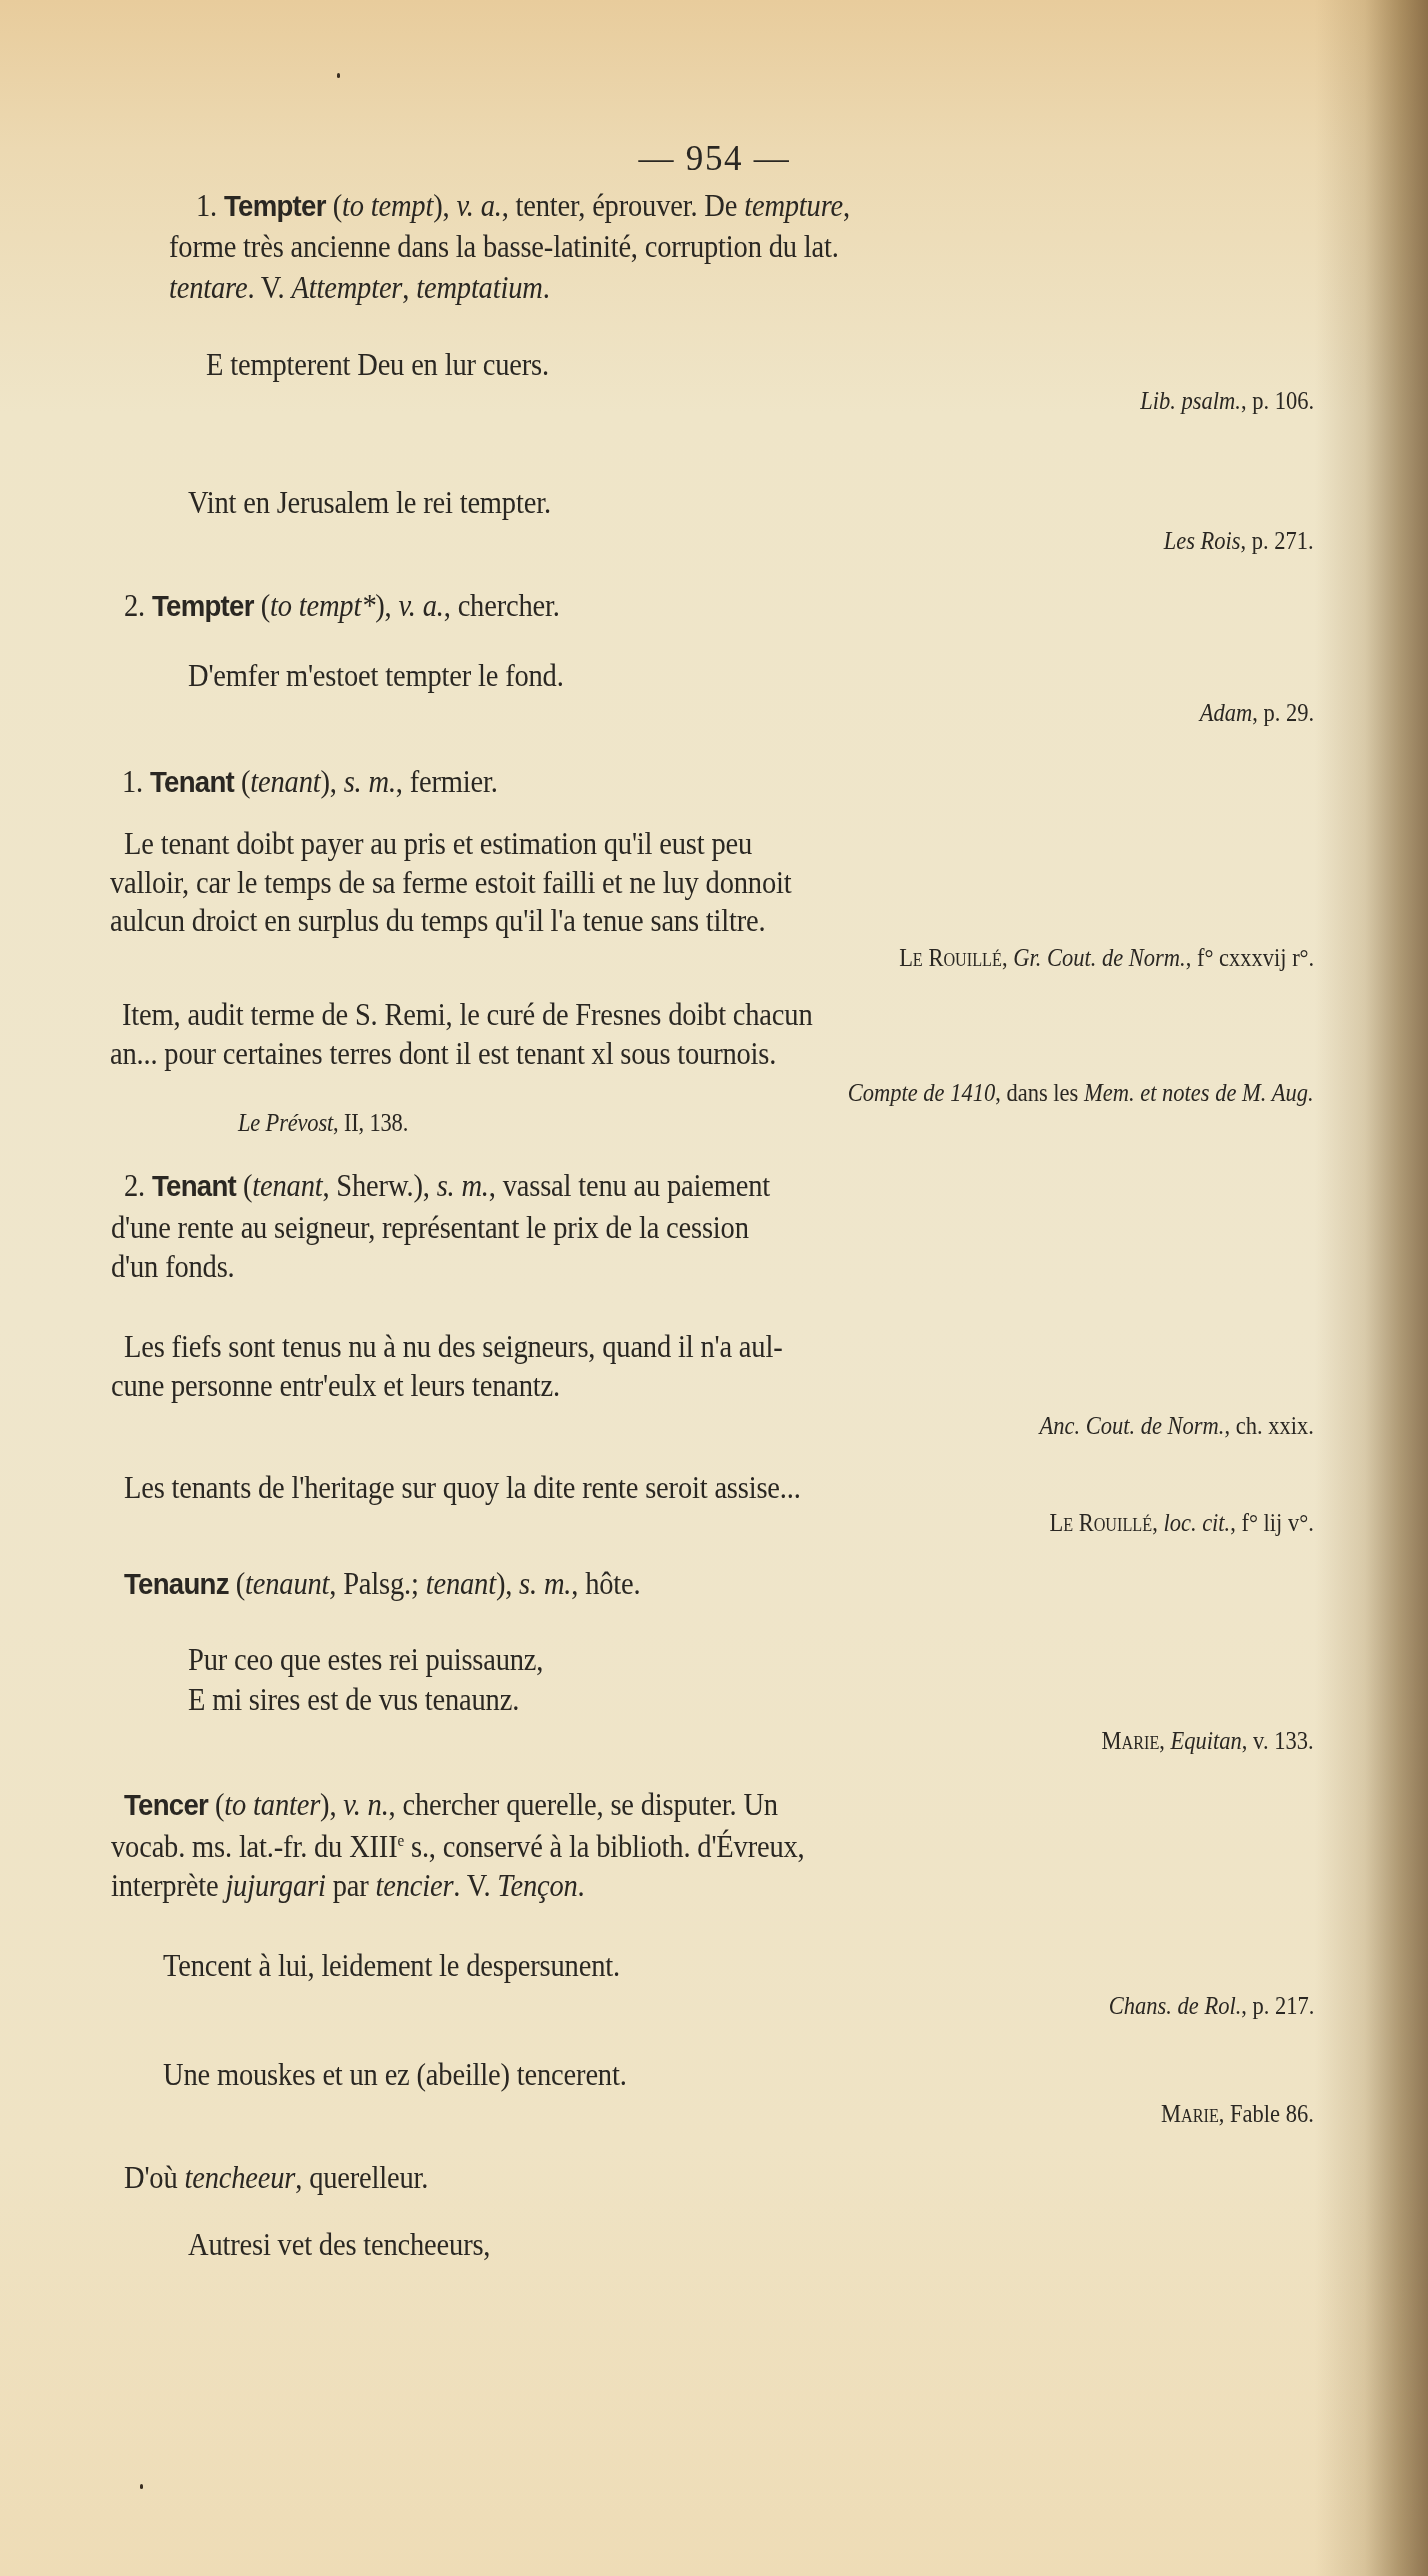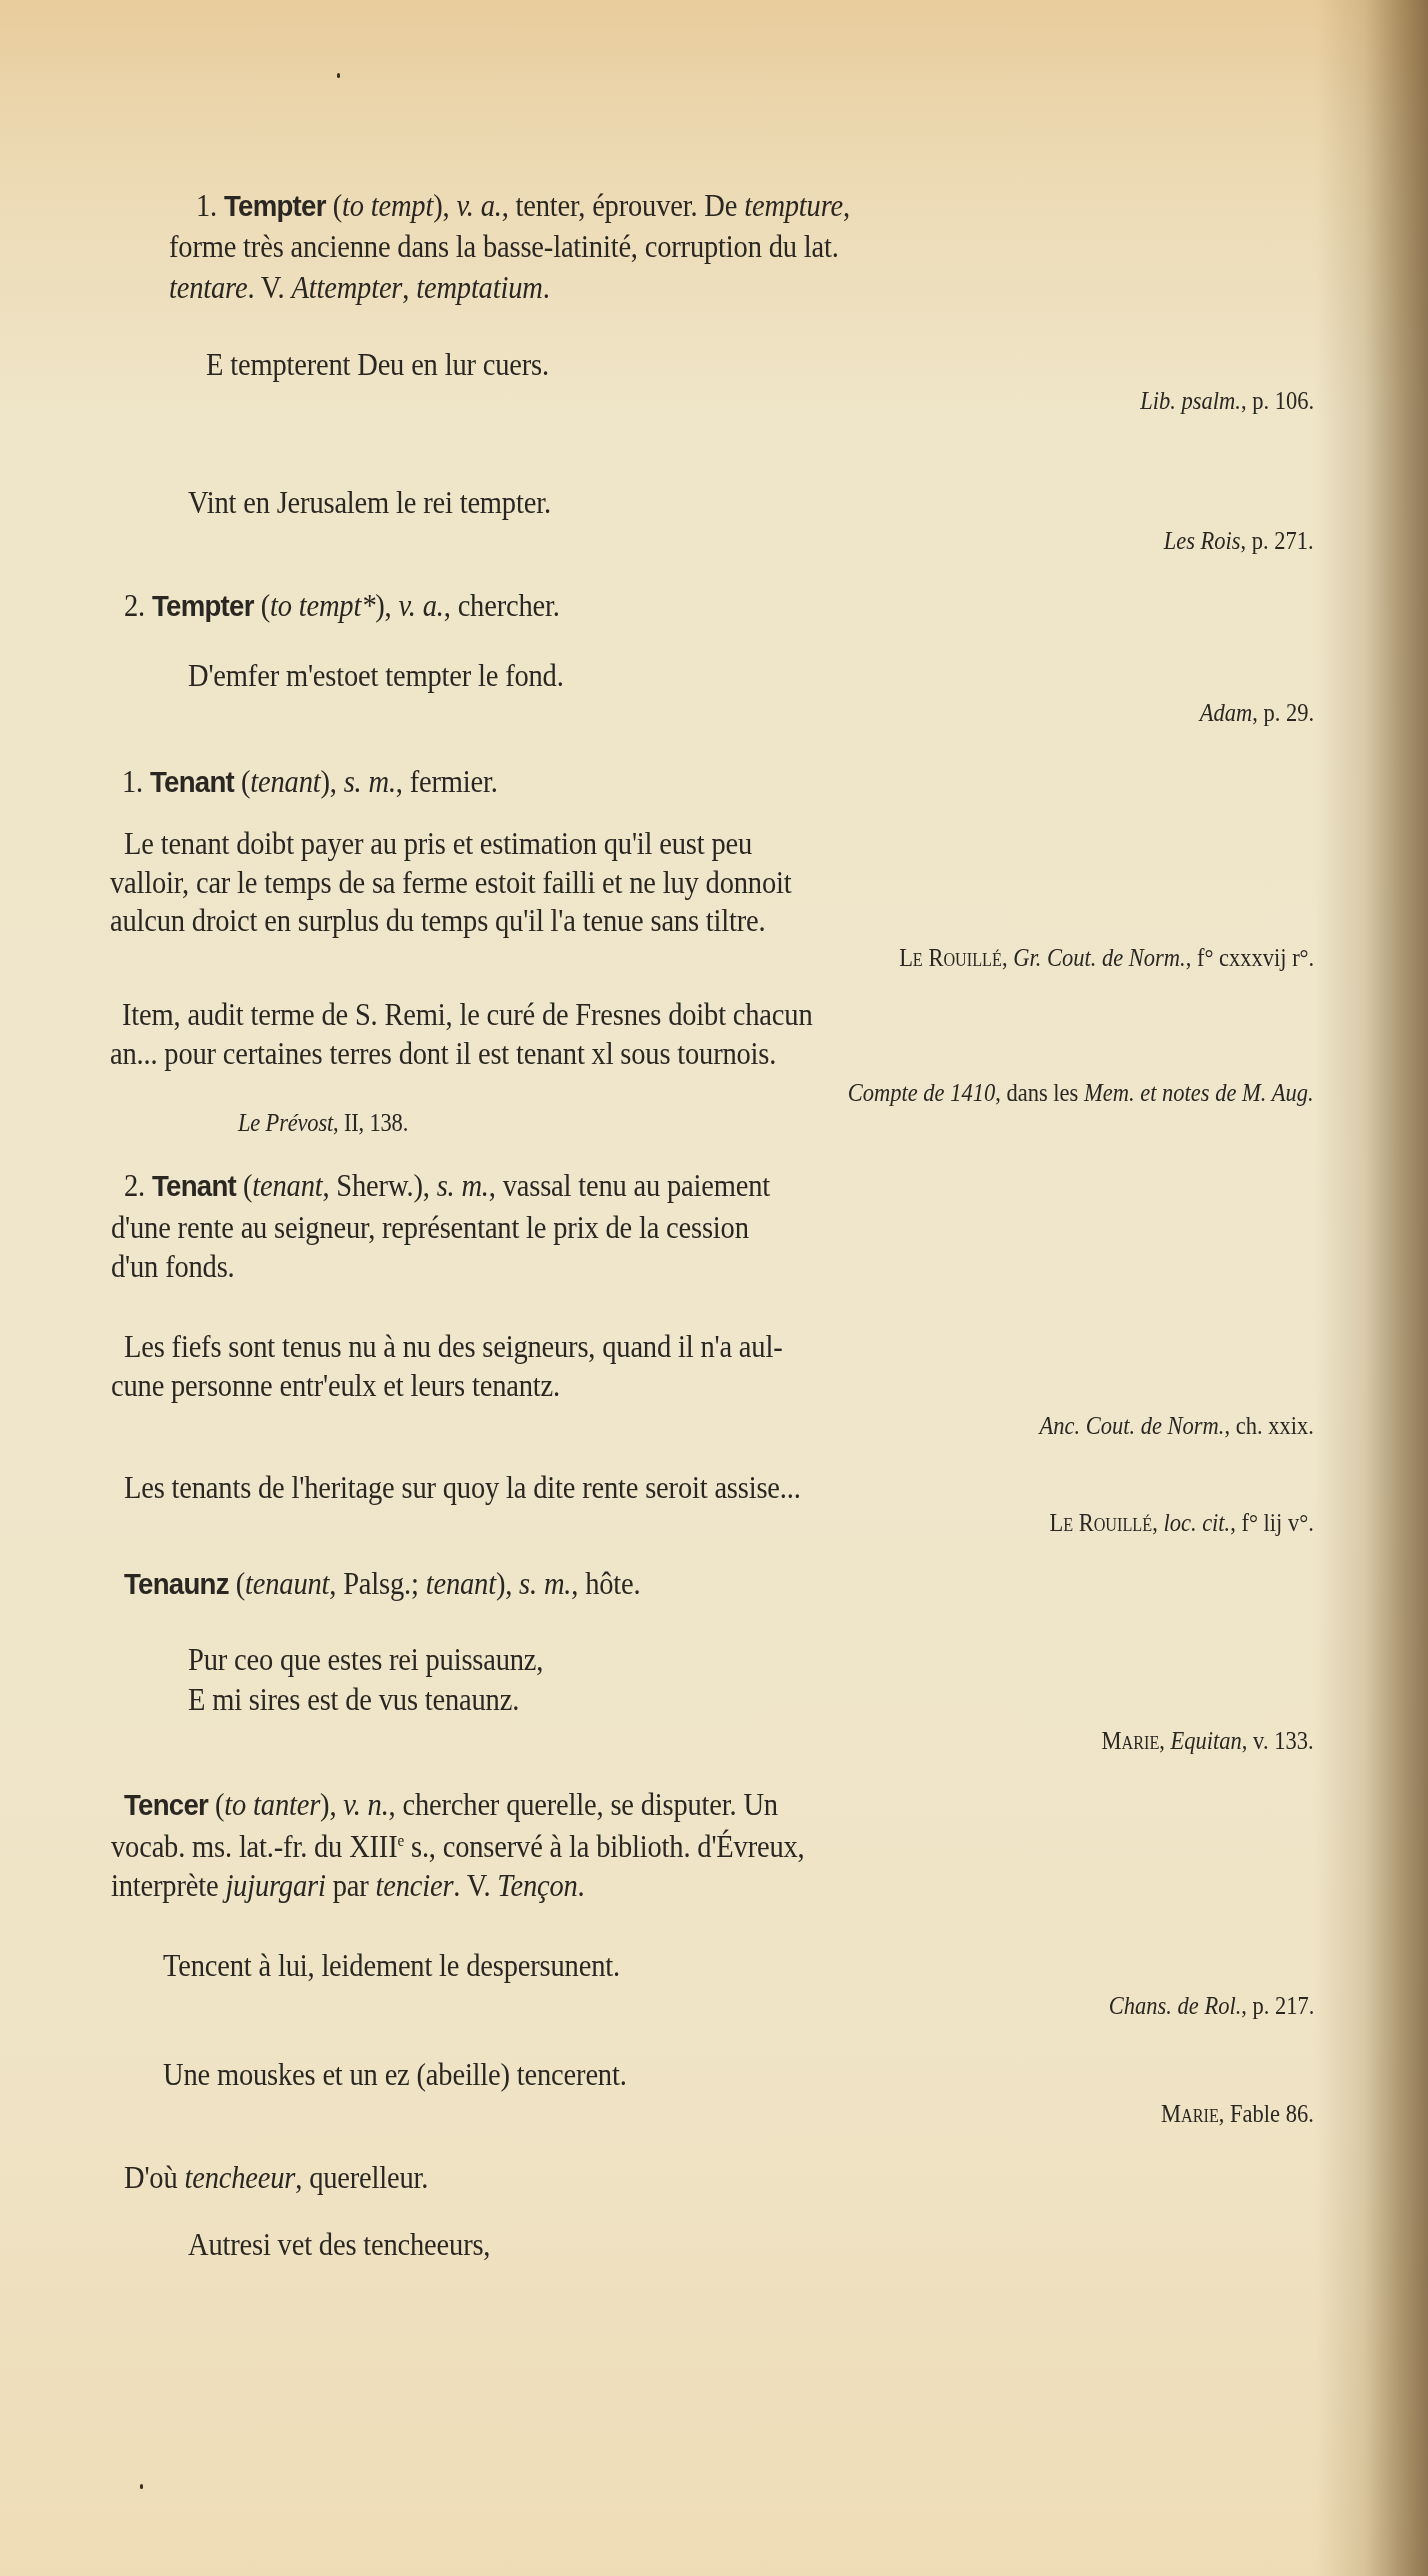--- a/index.html
+++ b/index.html
@@ -59,20 +59,21 @@
   b { font-family: "Liberation Sans", "DejaVu Sans", sans-serif; font-weight: bold; font-size: 30px; letter-spacing: -0.8px; }
   i { font-style: italic; }
   .sc { font-variant: small-caps; }
   .spot { position: absolute; width: 3.3px; height: 5px; background: #3a2e20; border-radius: 1.7px; }
 </style>
 </head>
 <body>
 
 <div class="page">
 
+  <div class="pgnum">— 954 —</div>
 
   <div>
     <div class="line" style="left:196px; top:190px;">
       <span>1.</span>
       <b>Tempter</b>
       (<i>to tempt</i>),
       <i>v. a.</i><span>, tenter, éprouver. De </span><i>tempture</i><span>,</span>
     </div>
     <div class="line" style="left:169px; top:231px;">forme très ancienne dans la basse-latinité, corruption du lat.</div>
     <div class="line" style="left:169px; top:272px;">

